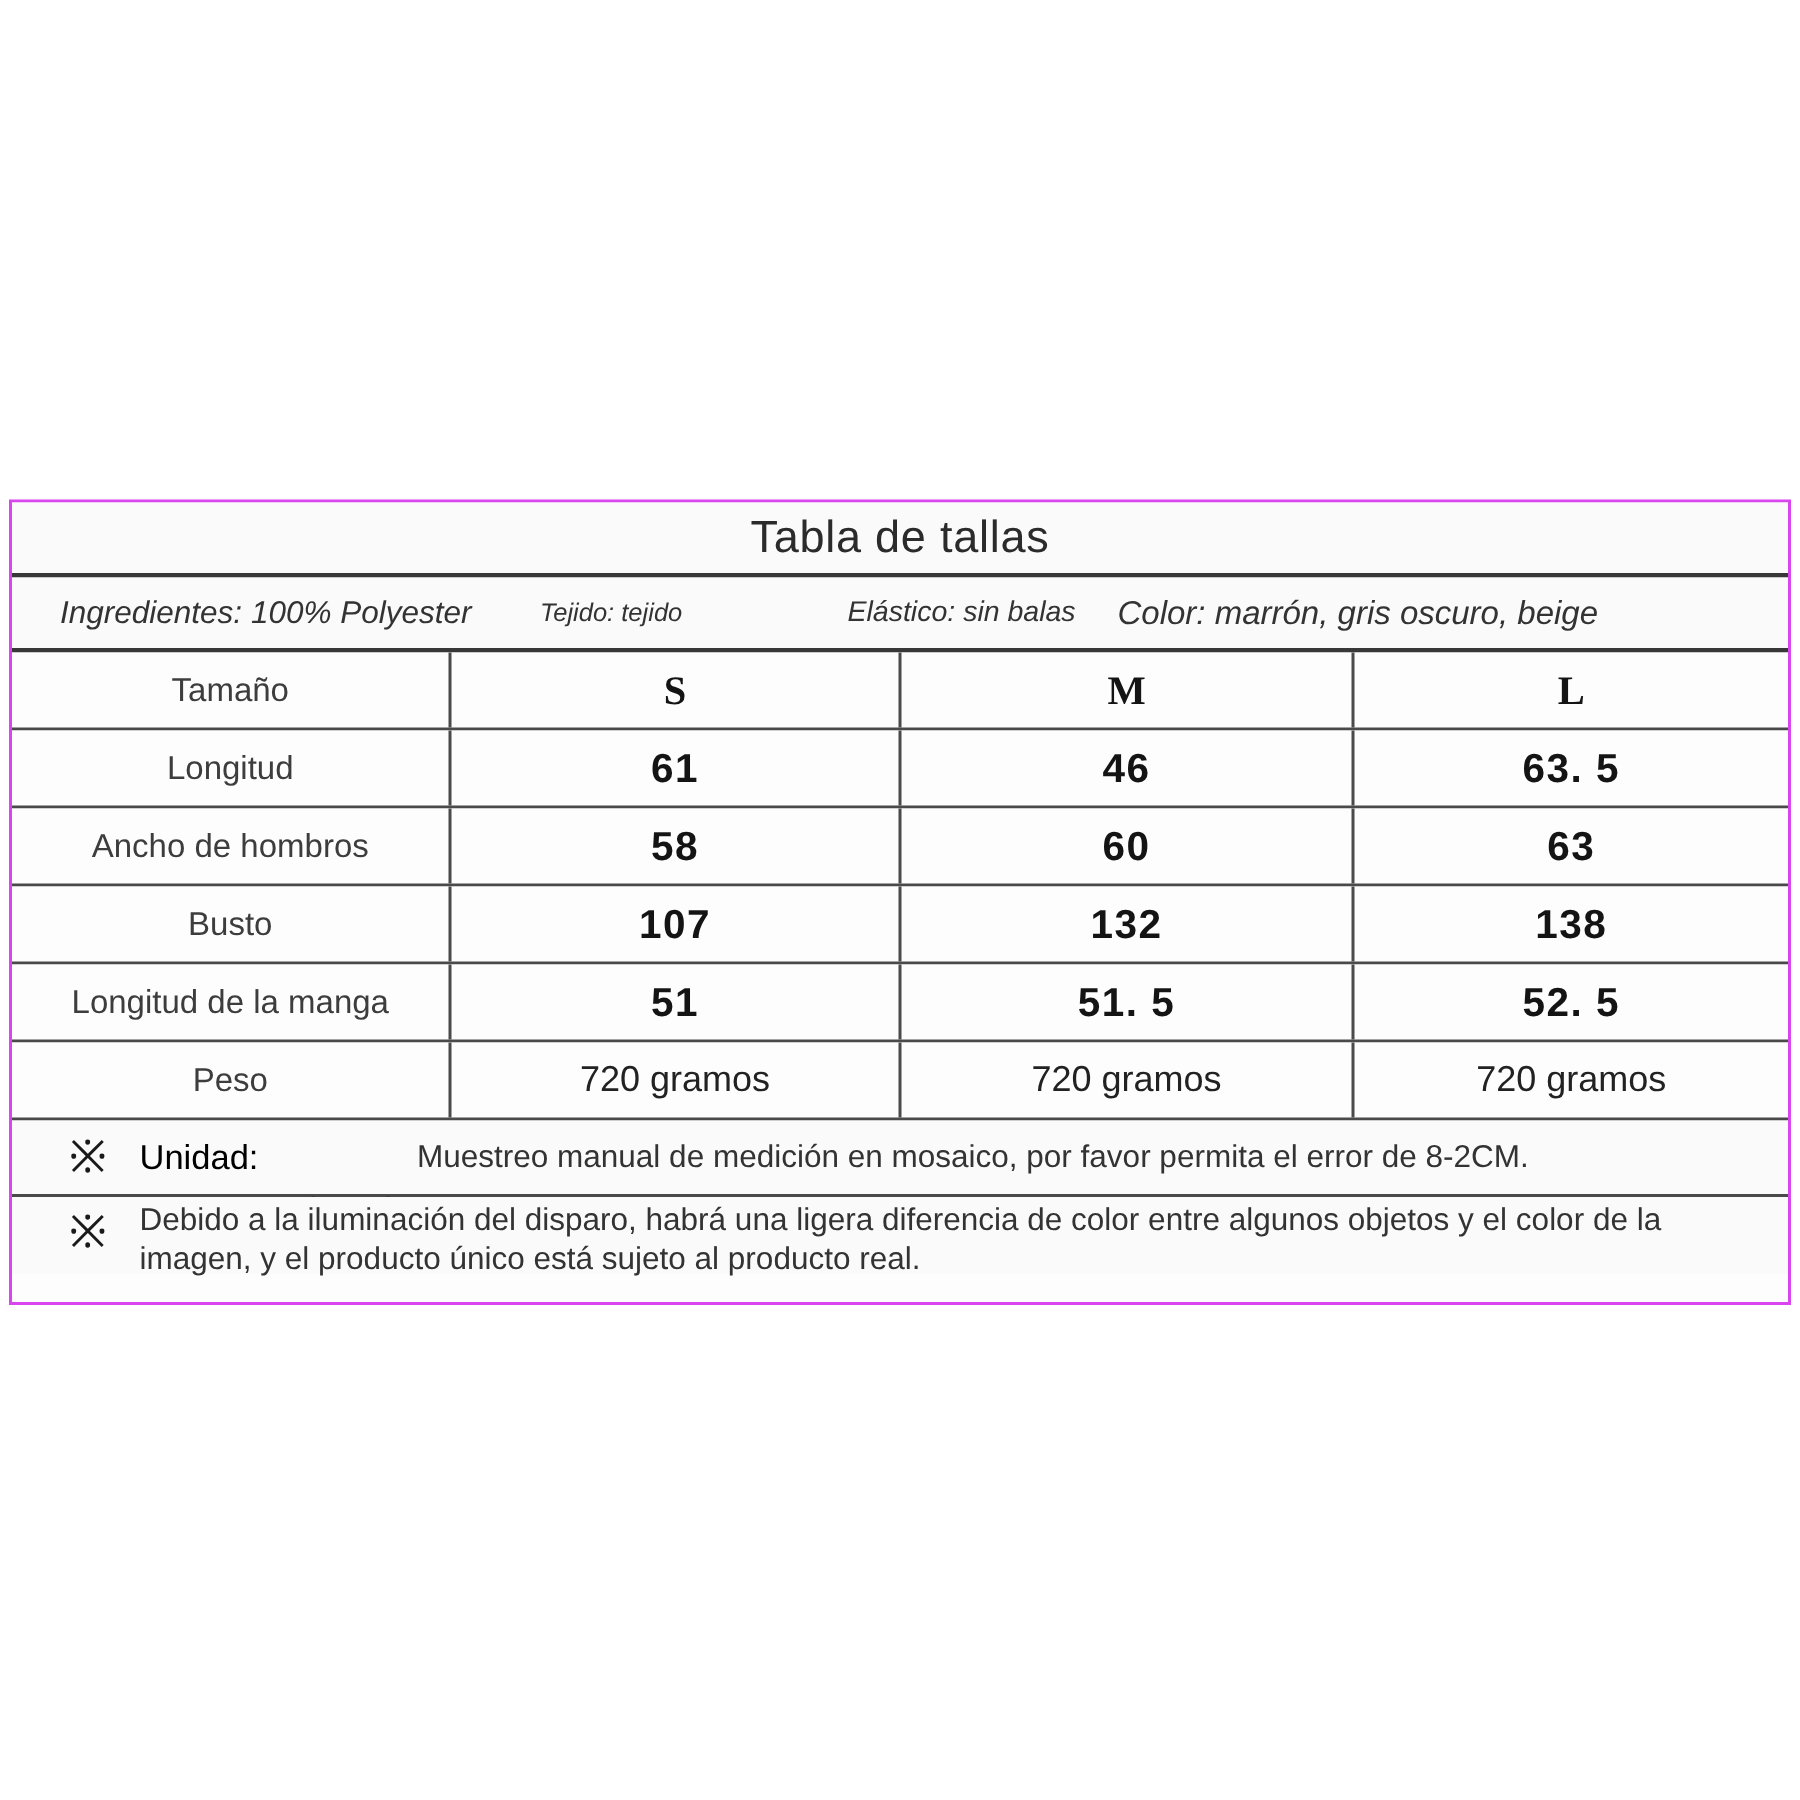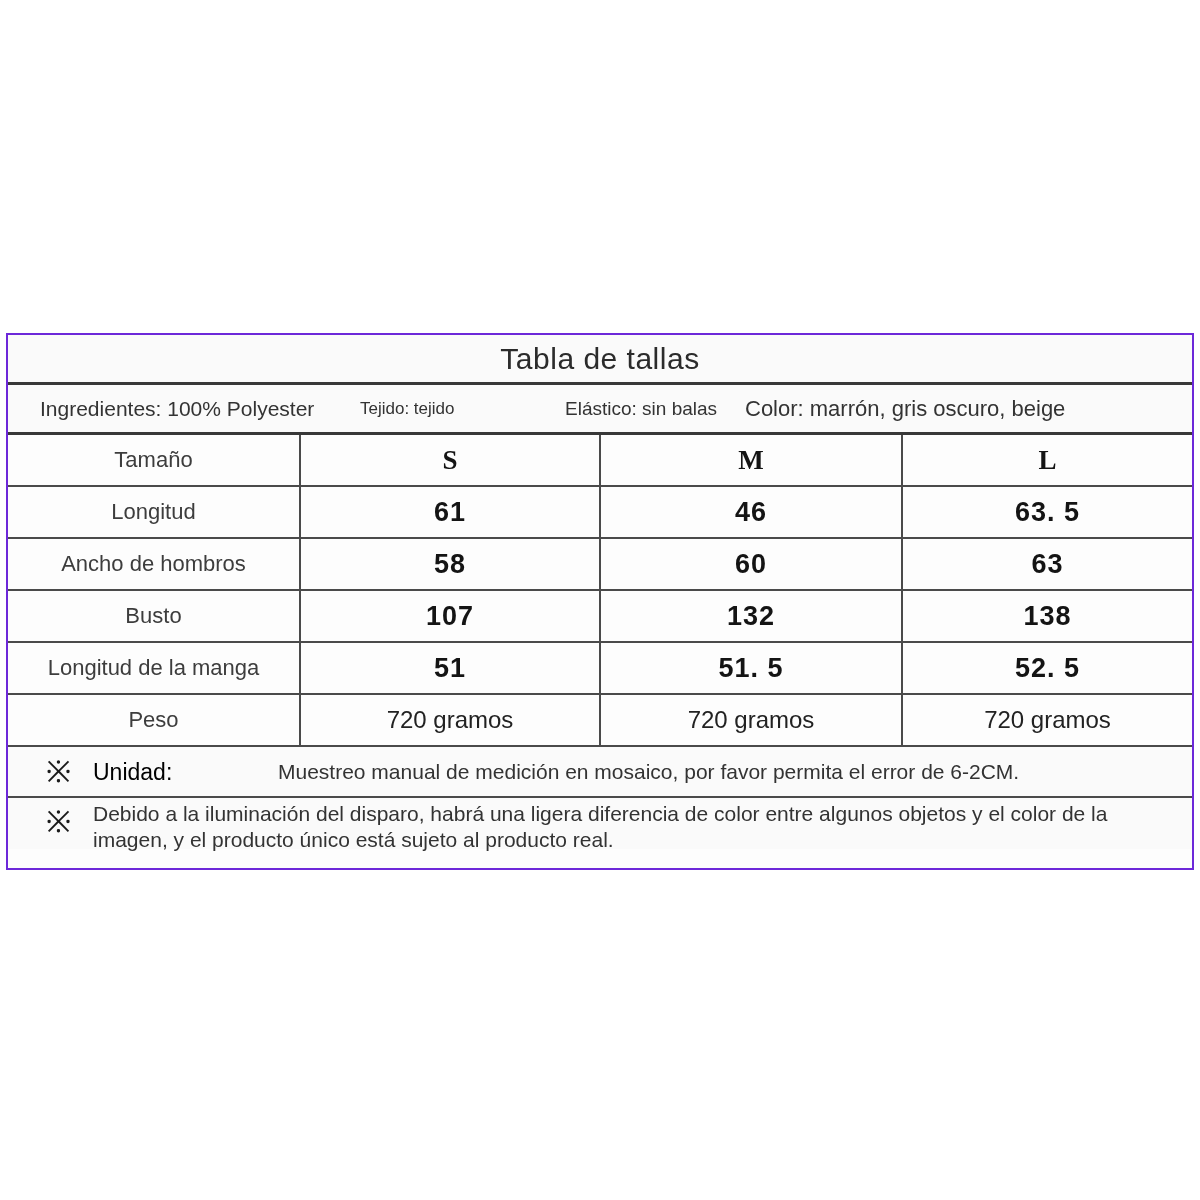--- a/index.html
+++ b/index.html
@@ -3,42 +3,42 @@
 <meta charset="utf-8">
 <style>
   * { margin: 0; padding: 0; box-sizing: border-box; }
   html, body { width: 1200px; height: 1200px; background: #ffffff; overflow: hidden; }
   body { font-family: "Liberation Sans", sans-serif; }
 
   .size-table {
     position: absolute;
     left: 6px; top: 333px;
     width: 1188px; height: 537px;
-    border: 2px solid #6d28d9;
+    border: 2px solid #d946ef;
     background: #fdfdfd;
   }
 
   .row { position: relative; width: 100%; }
 
   .title-row {
     height: 50px;
     background: #fafafa;
     border-bottom: 3px solid #383838;
     display: flex; align-items: center; justify-content: center;
   }
   .title-row .title-text {
     font-size: 30px; color: #2b2b2b; letter-spacing: 0.5px;
   }
 
   .info-row {
     height: 50px;
     background: #fafafa;
     border-bottom: 3px solid #383838;
   }
-  .info-row span { position: absolute; top: 50%; transform: translateY(-50%); white-space: nowrap; color: #333333; }
+  .info-row span { position: absolute; top: 50%; transform: translateY(-50%); white-space: nowrap; color: #333333; font-style: italic; }
   .info-ingredients { left: 32px;  font-size: 21px; }
   .info-fabric      { left: 352px; font-size: 17px; }
   .info-elastic     { left: 557px; font-size: 19px; }
   .info-color       { left: 737px; font-size: 22px; }
 
   .grid-row {
     height: 52px;
     display: grid;
     grid-template-columns: 291px 300px 302px 1fr;
     border-bottom: 2px solid #4a4a4a;
@@ -149,21 +149,21 @@
     <div class="cell label-cell">Peso</div>
     <div class="cell value-cell">720 gramos</div>
     <div class="cell value-cell">720 gramos</div>
     <div class="cell value-cell">720 gramos</div>
   </div>
 
   <div class="row note-row note-row-1">
     <span class="note-marker">※</span>
     <span class="note-prefix">Unidad:</span>
     <span class="note-unit">（CM）</span>
-    <span class="note-text-1">Muestreo manual de medición en mosaico, por favor permita el error de 6-2CM.</span>
+    <span class="note-text-1">Muestreo manual de medición en mosaico, por favor permita el error de 8-2CM.</span>
   </div>
 
   <div class="row note-row note-row-2">
     <span class="note-marker">※</span>
     <span class="note-text-2">Debido a la iluminación del disparo, habrá una ligera diferencia de color entre algunos objetos y el color de la imagen, y el producto único está sujeto al producto real.</span>
   </div>
 
 </div>
 
 </body></html>

